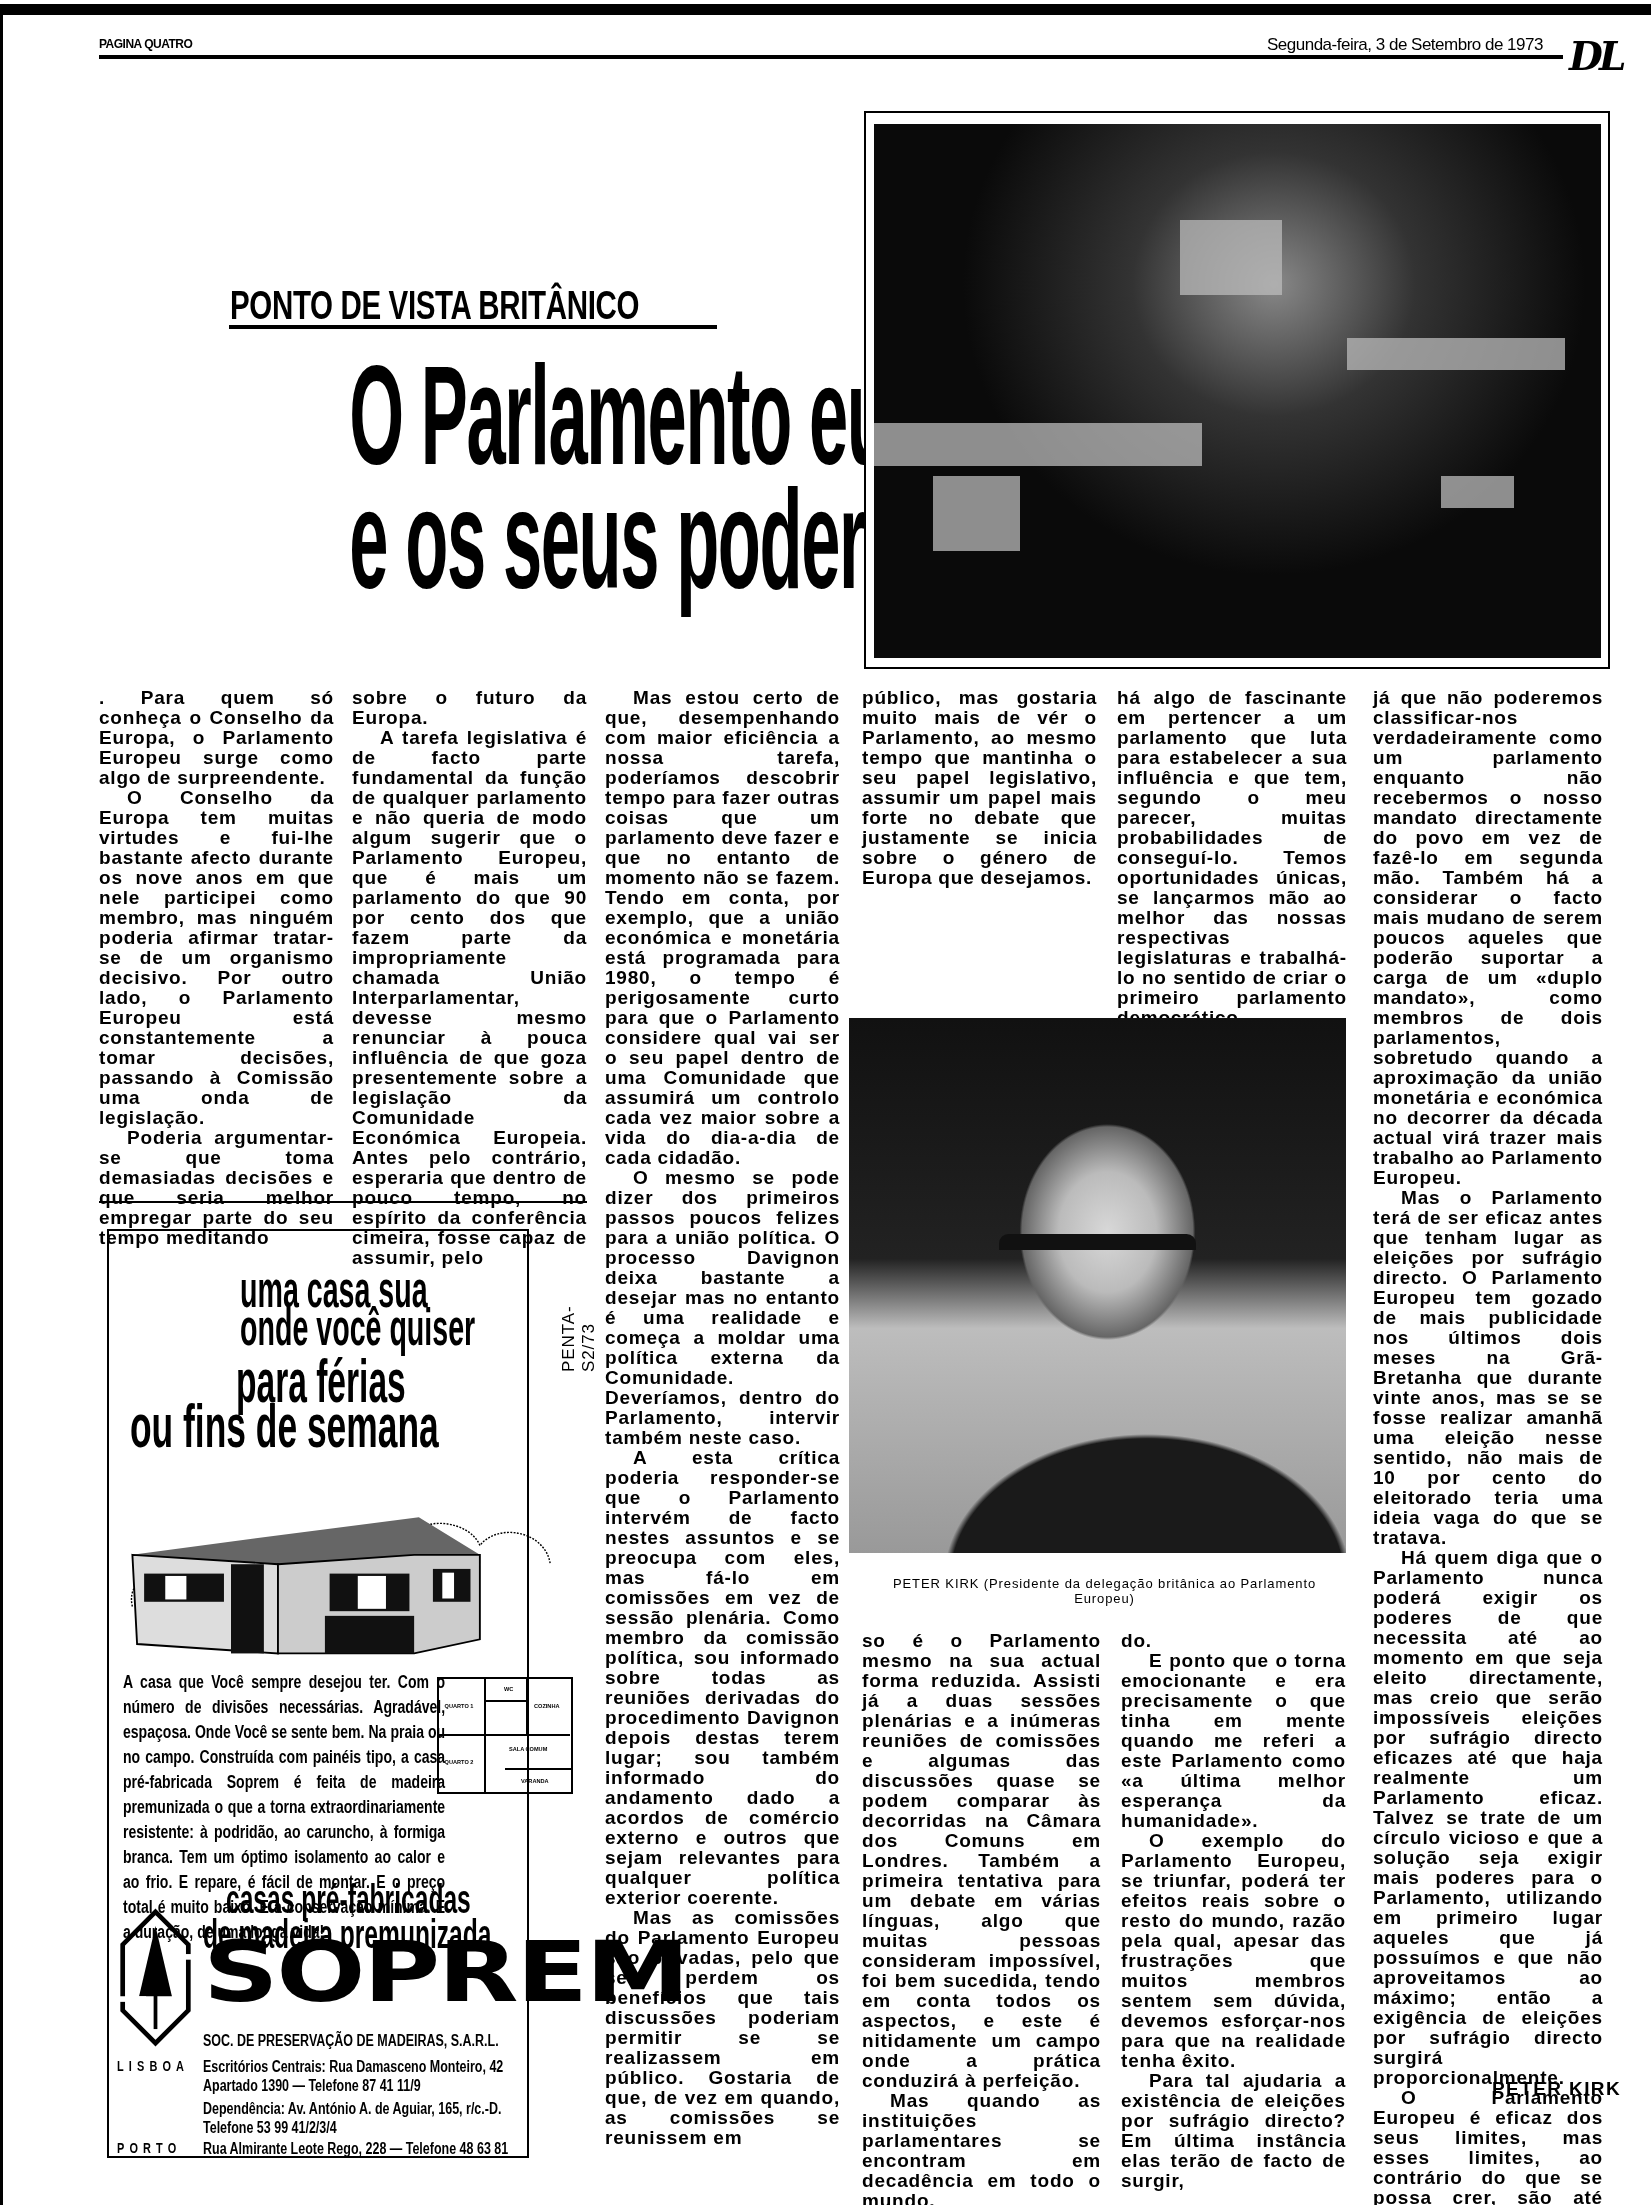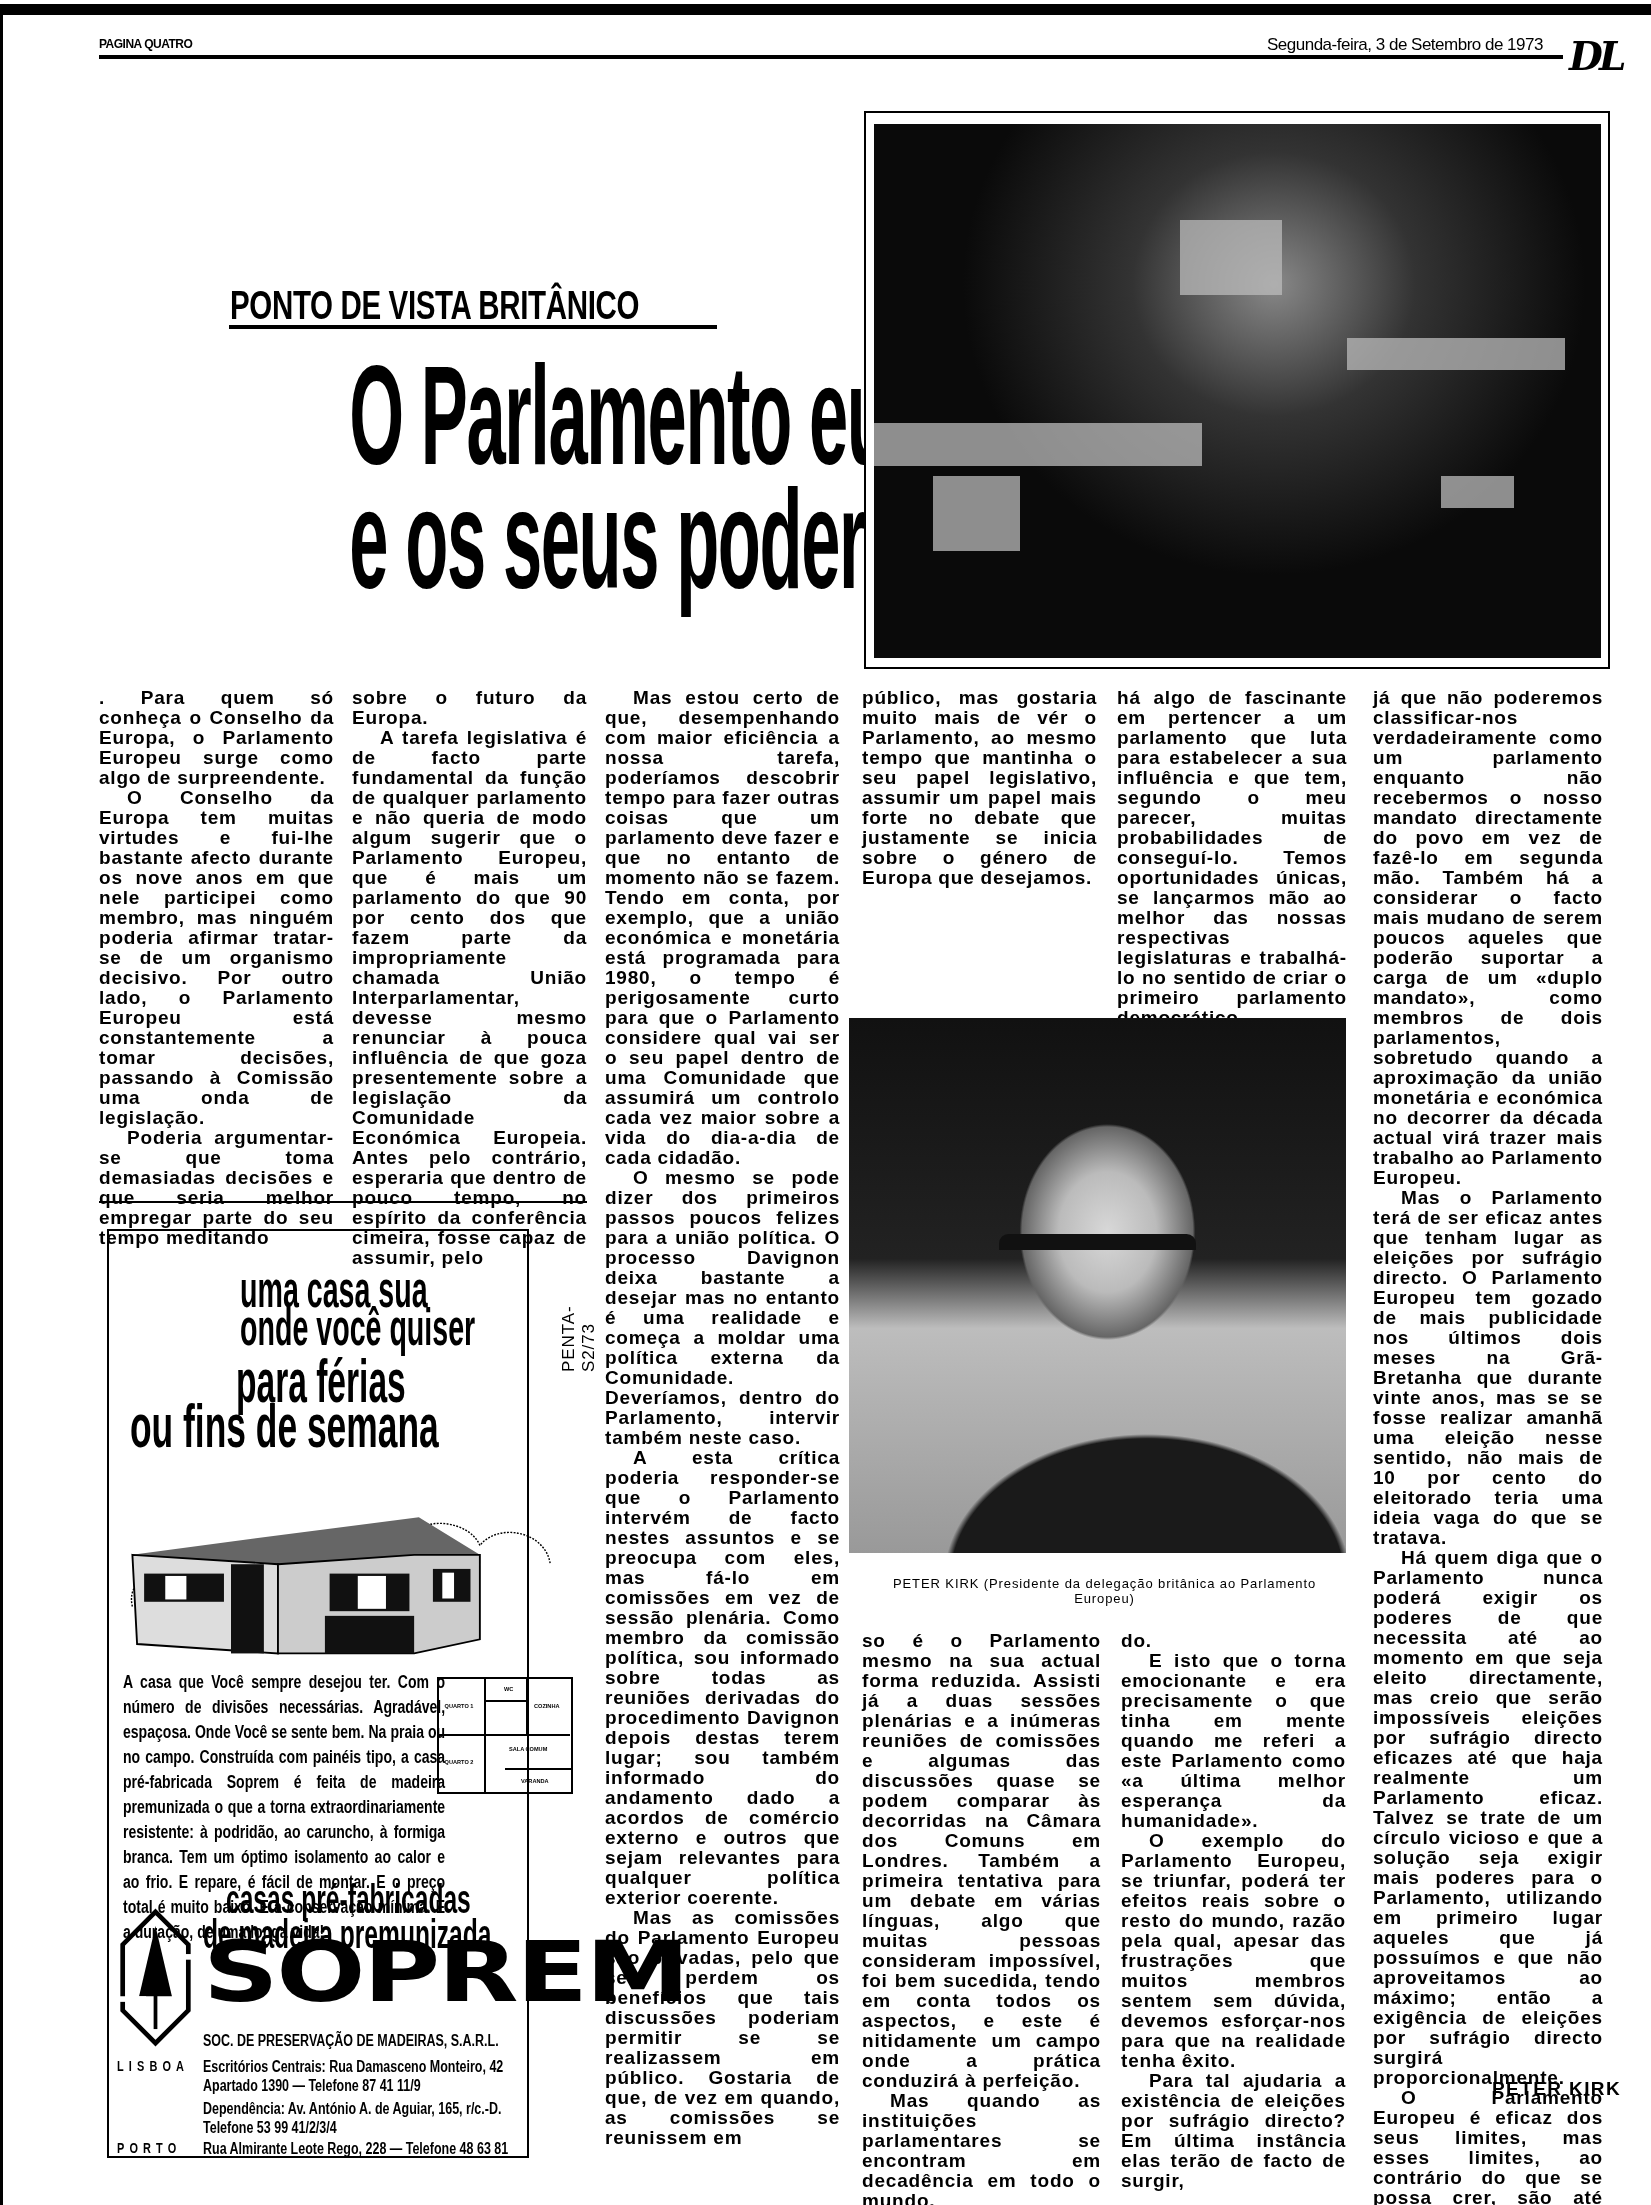--- a/index.html
+++ b/index.html
@@ -104,21 +104,21 @@
   <div class="glasses"></div>
 </div>
 <div class="caption">PETER KIRK (Presidente da delegação britânica ao Parlamento Europeu)</div>
 
 <div class="col" id="l0" style="left:862px;top:1631px;width:239px;">
     <p>so é o Parlamento mesmo na sua actual forma reduzida. Assisti já a duas sessões plenárias e a inúmeras reuniões de comissões e algumas das discussões quase se podem comparar às decorridas na Câmara dos Comuns em Londres. Também a primeira tentativa para um debate em várias línguas, algo que muitas pessoas consideram impossível, foi bem sucedida, tendo em conta todos os aspectos, e este é nitidamente um campo onde a prática conduzirá à perfeição.</p>
     <p class="ind">Mas quando as instituições parlamentares se encontram em decadência em todo o mundo,</p>
   </div>
 <div class="col" id="l1" style="left:1121px;top:1631px;width:225px;">
     <p>do.</p>
-    <p class="ind">E isto que o torna emocionante e era precisamente o que tinha em mente quando me referi a este Parlamento como «a última melhor esperança da humanidade».</p>
+    <p class="ind">E ponto que o torna emocionante e era precisamente o que tinha em mente quando me referi a este Parlamento como «a última melhor esperança da humanidade».</p>
     <p class="ind">O exemplo do Parlamento Europeu, se triunfar, poderá ter efeitos reais sobre o resto do mundo, razão pela qual, apesar das frustrações que muitos membros sentem sem dúvida, devemos esforçar-nos para que na realidade tenha êxito.</p>
     <p class="ind">Para tal ajudaria a existência de eleições por sufrágio directo? Em última instância elas terão de facto de surgir,</p>
   </div>
 
 <div class="signature">PETER KIRK</div>
 
 <div class="ad">
   <div class="ad-line" style="left:131px;top:28px;font-size:52px;transform:scaleX(0.55);">uma casa sua</div>
   <div class="ad-line" style="left:131px;top:66px;font-size:52px;transform:scaleX(0.55);">onde você quiser</div>
   <div class="ad-line" style="left:127px;top:115px;font-size:61px;transform:scaleX(0.55);">para férias</div>

